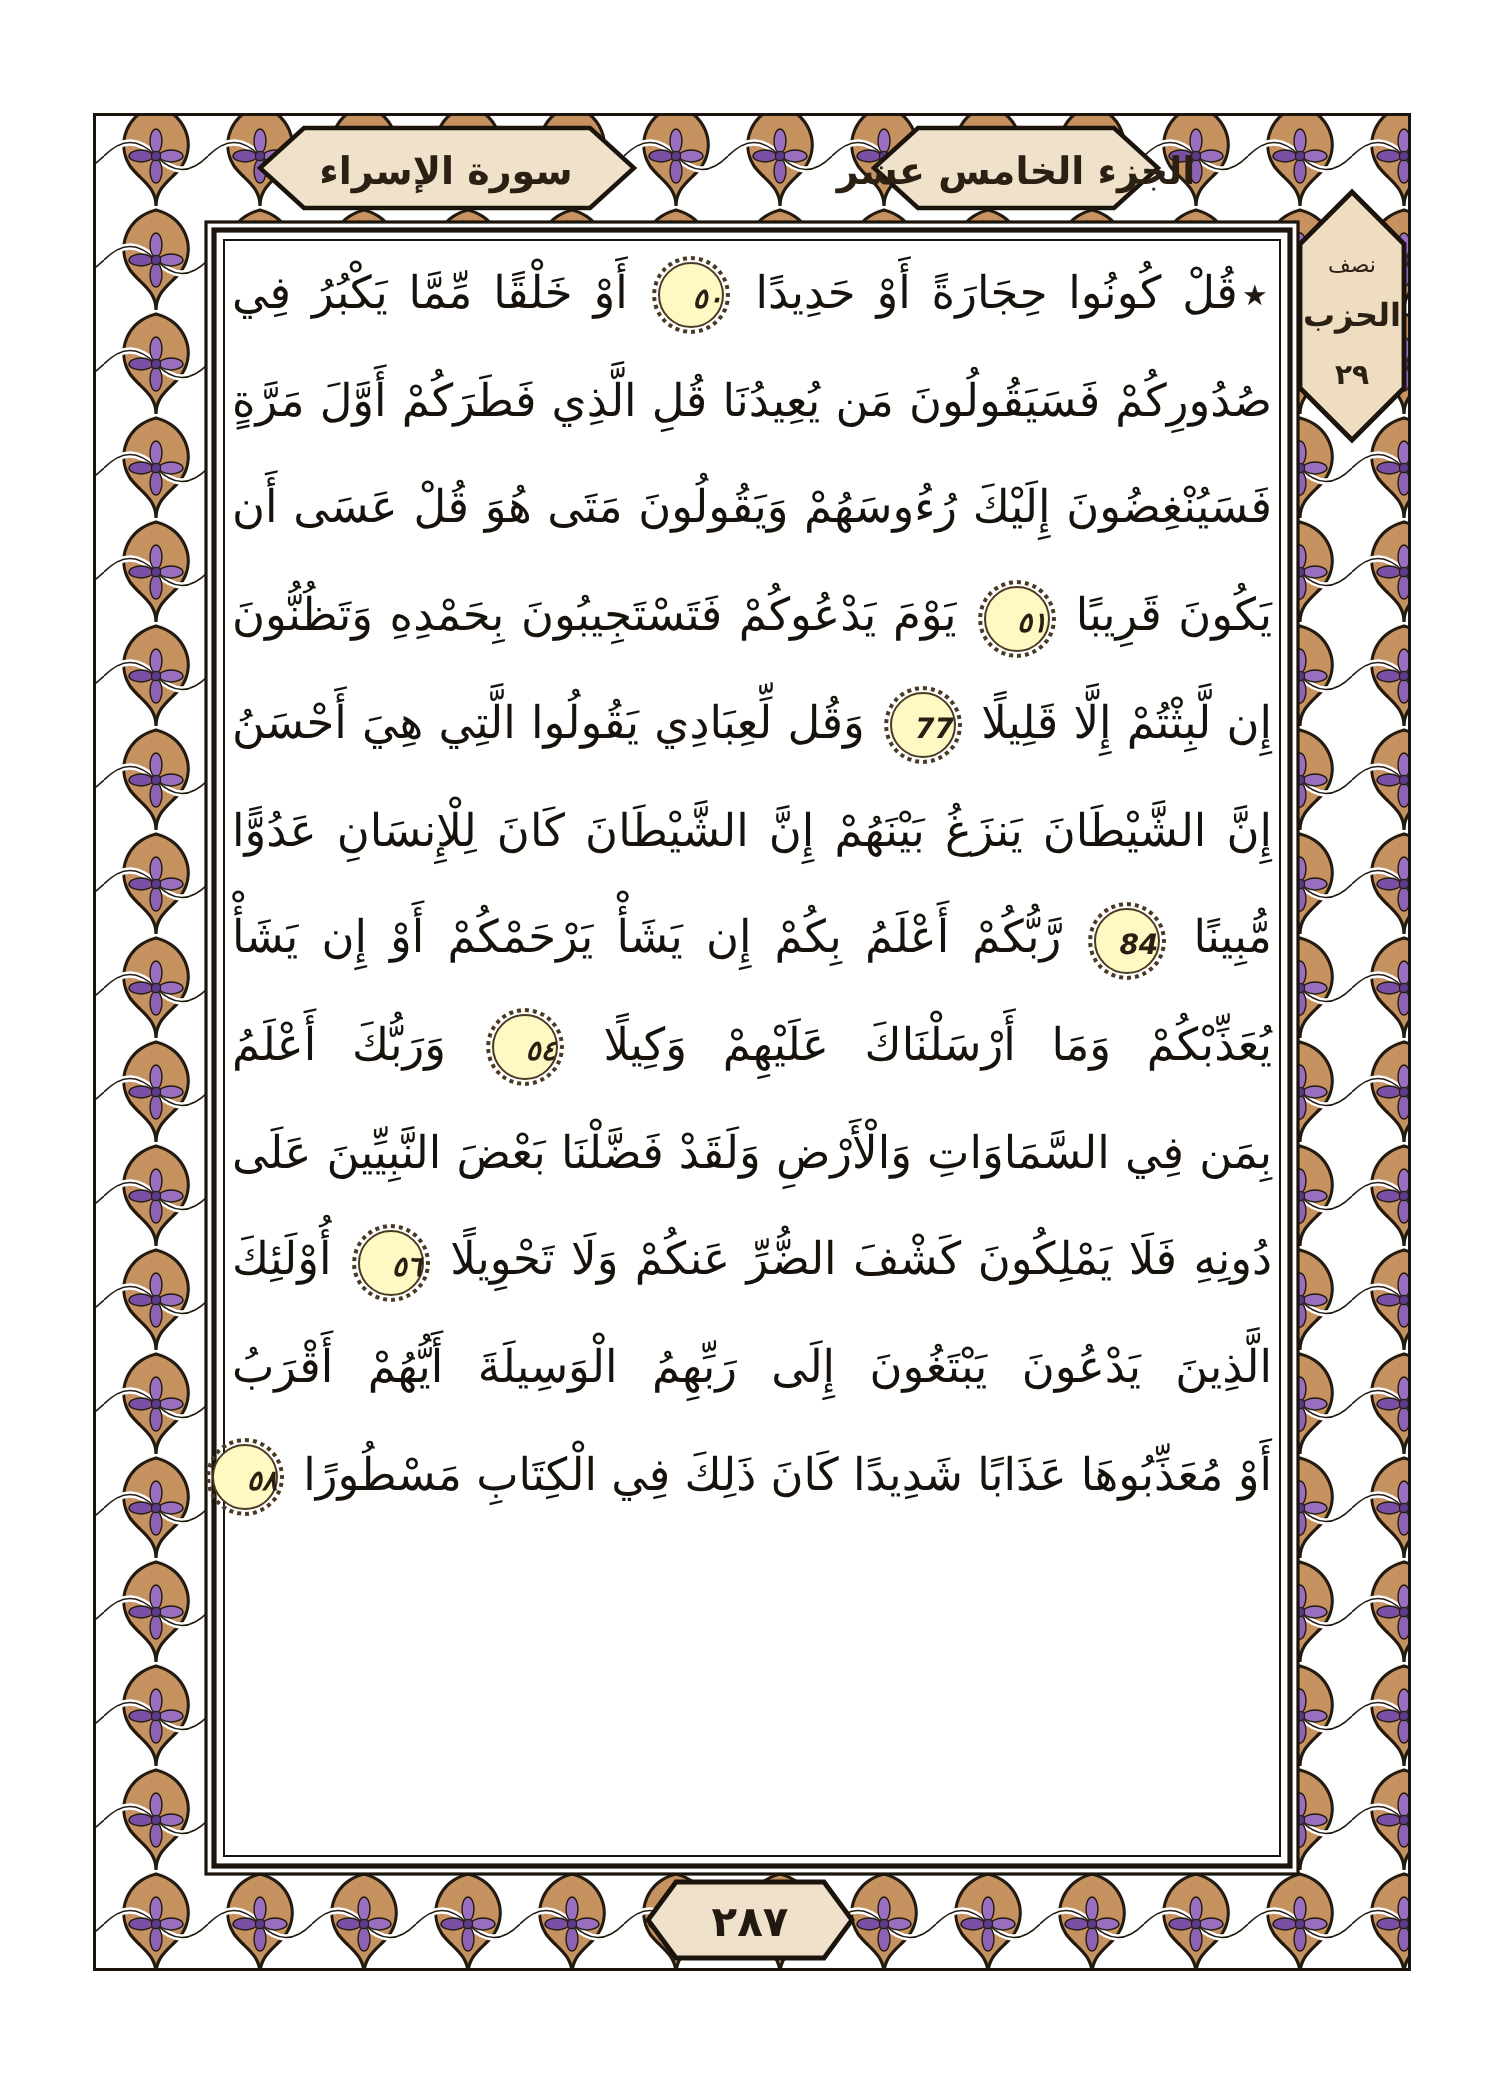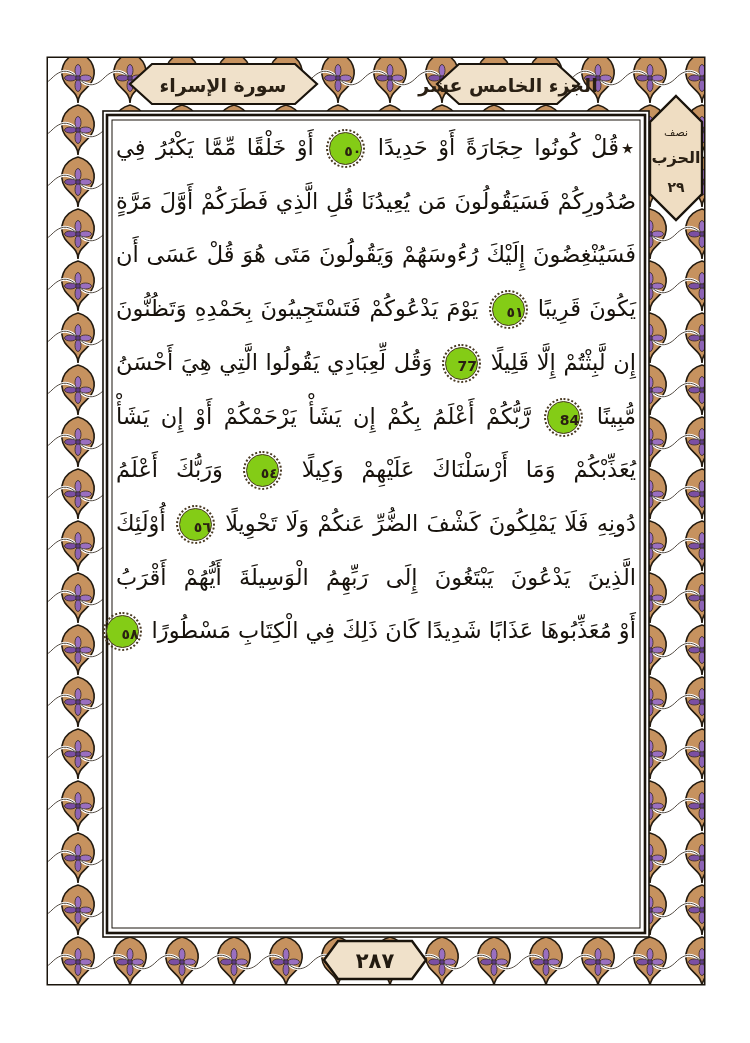--- a/index.html
+++ b/index.html
@@ -22,25 +22,26 @@
     white-space:nowrap;overflow:visible;
   }
   .qtext{letter-spacing:0;}
   .rub{
     font-size:24px;font-weight:bold;color:#221a10;
     display:inline-block;vertical-align:middle;padding:0 2px;
   }
   .ayah{
     display:inline-block;width:31px;height:31px;line-height:31px;
     border-radius:50%;
-    background:#84cc16;
+    background:#fef9c3;
     border:1.5px solid #4a3a23;
     outline:2px dotted #4a3a23;outline-offset:1px;
     text-align:center;vertical-align:middle;
     margin:0 5px;
+    font-style:italic;
   }
   .ayah-n{
     font-size:14px;font-weight:bold;color:#2a2012;line-height:31px;
   }
 </style>
 </head>
 <body>
 
 <div class="page">
 
@@ -83,20 +84,22 @@
     <path d="M338,941 H412 L426,960 L412,979 H338 L324,960 Z" fill="#f0e1ca" stroke="#1a140c" stroke-width="2.4"></path>
     <text x="375" y="968" text-anchor="middle" font-size="21" font-weight="bold" fill="#221a10">٢٨٧</text>
   </svg>
 
   <div class="text-area">
       <div class="qline"><span class="rub">٭</span><span class="qtext">قُلْ كُونُوا حِجَارَةً أَوْ حَدِيدًا </span><span class="ayah"><span class="ayah-n">٥٠</span></span><span class="qtext"> أَوْ خَلْقًا مِّمَّا يَكْبُرُ فِي</span></div>
       <div class="qline"><span class="qtext">صُدُورِكُمْ فَسَيَقُولُونَ مَن يُعِيدُنَا قُلِ الَّذِي فَطَرَكُمْ أَوَّلَ مَرَّةٍ</span></div>
       <div class="qline"><span class="qtext">فَسَيُنْغِضُونَ إِلَيْكَ رُءُوسَهُمْ وَيَقُولُونَ مَتَى هُوَ قُلْ عَسَى أَن</span></div>
       <div class="qline"><span class="qtext">يَكُونَ قَرِيبًا </span><span class="ayah"><span class="ayah-n">٥١</span></span><span class="qtext"> يَوْمَ يَدْعُوكُمْ فَتَسْتَجِيبُونَ بِحَمْدِهِ وَتَظُنُّونَ</span></div>
       <div class="qline"><span class="qtext">إِن لَّبِثْتُمْ إِلَّا قَلِيلًا </span><span class="ayah"><span class="ayah-n">77</span></span><span class="qtext"> وَقُل لِّعِبَادِي يَقُولُوا الَّتِي هِيَ أَحْسَنُ</span></div>
+      <div class="qline"><span class="qtext">إِنَّ الشَّيْطَانَ يَنزَغُ بَيْنَهُمْ إِنَّ الشَّيْطَانَ كَانَ لِلْإِنسَانِ عَدُوًّا</span></div>
       <div class="qline"><span class="qtext">مُّبِينًا </span><span class="ayah"><span class="ayah-n">84</span></span><span class="qtext"> رَّبُّكُمْ أَعْلَمُ بِكُمْ إِن يَشَأْ يَرْحَمْكُمْ أَوْ إِن يَشَأْ</span></div>
       <div class="qline"><span class="qtext">يُعَذِّبْكُمْ وَمَا أَرْسَلْنَاكَ عَلَيْهِمْ وَكِيلًا </span><span class="ayah"><span class="ayah-n">٥٤</span></span><span class="qtext"> وَرَبُّكَ أَعْلَمُ</span></div>
+      <div class="qline"><span class="qtext">بِمَن فِي السَّمَاوَاتِ وَالْأَرْضِ وَلَقَدْ فَضَّلْنَا بَعْضَ النَّبِيِّينَ عَلَى</span></div>
       <div class="qline"><span class="qtext">دُونِهِ فَلَا يَمْلِكُونَ كَشْفَ الضُّرِّ عَنكُمْ وَلَا تَحْوِيلًا </span><span class="ayah"><span class="ayah-n">٥٦</span></span><span class="qtext"> أُوْلَئِكَ</span></div>
       <div class="qline"><span class="qtext">الَّذِينَ يَدْعُونَ يَبْتَغُونَ إِلَى رَبِّهِمُ الْوَسِيلَةَ أَيُّهُمْ أَقْرَبُ</span></div>
       <div class="qline"><span class="qtext">أَوْ مُعَذِّبُوهَا عَذَابًا شَدِيدًا كَانَ ذَلِكَ فِي الْكِتَابِ مَسْطُورًا </span><span class="ayah"><span class="ayah-n">٥٨</span></span></div>
     </div>
 
 </div>
 
 </body></html>

